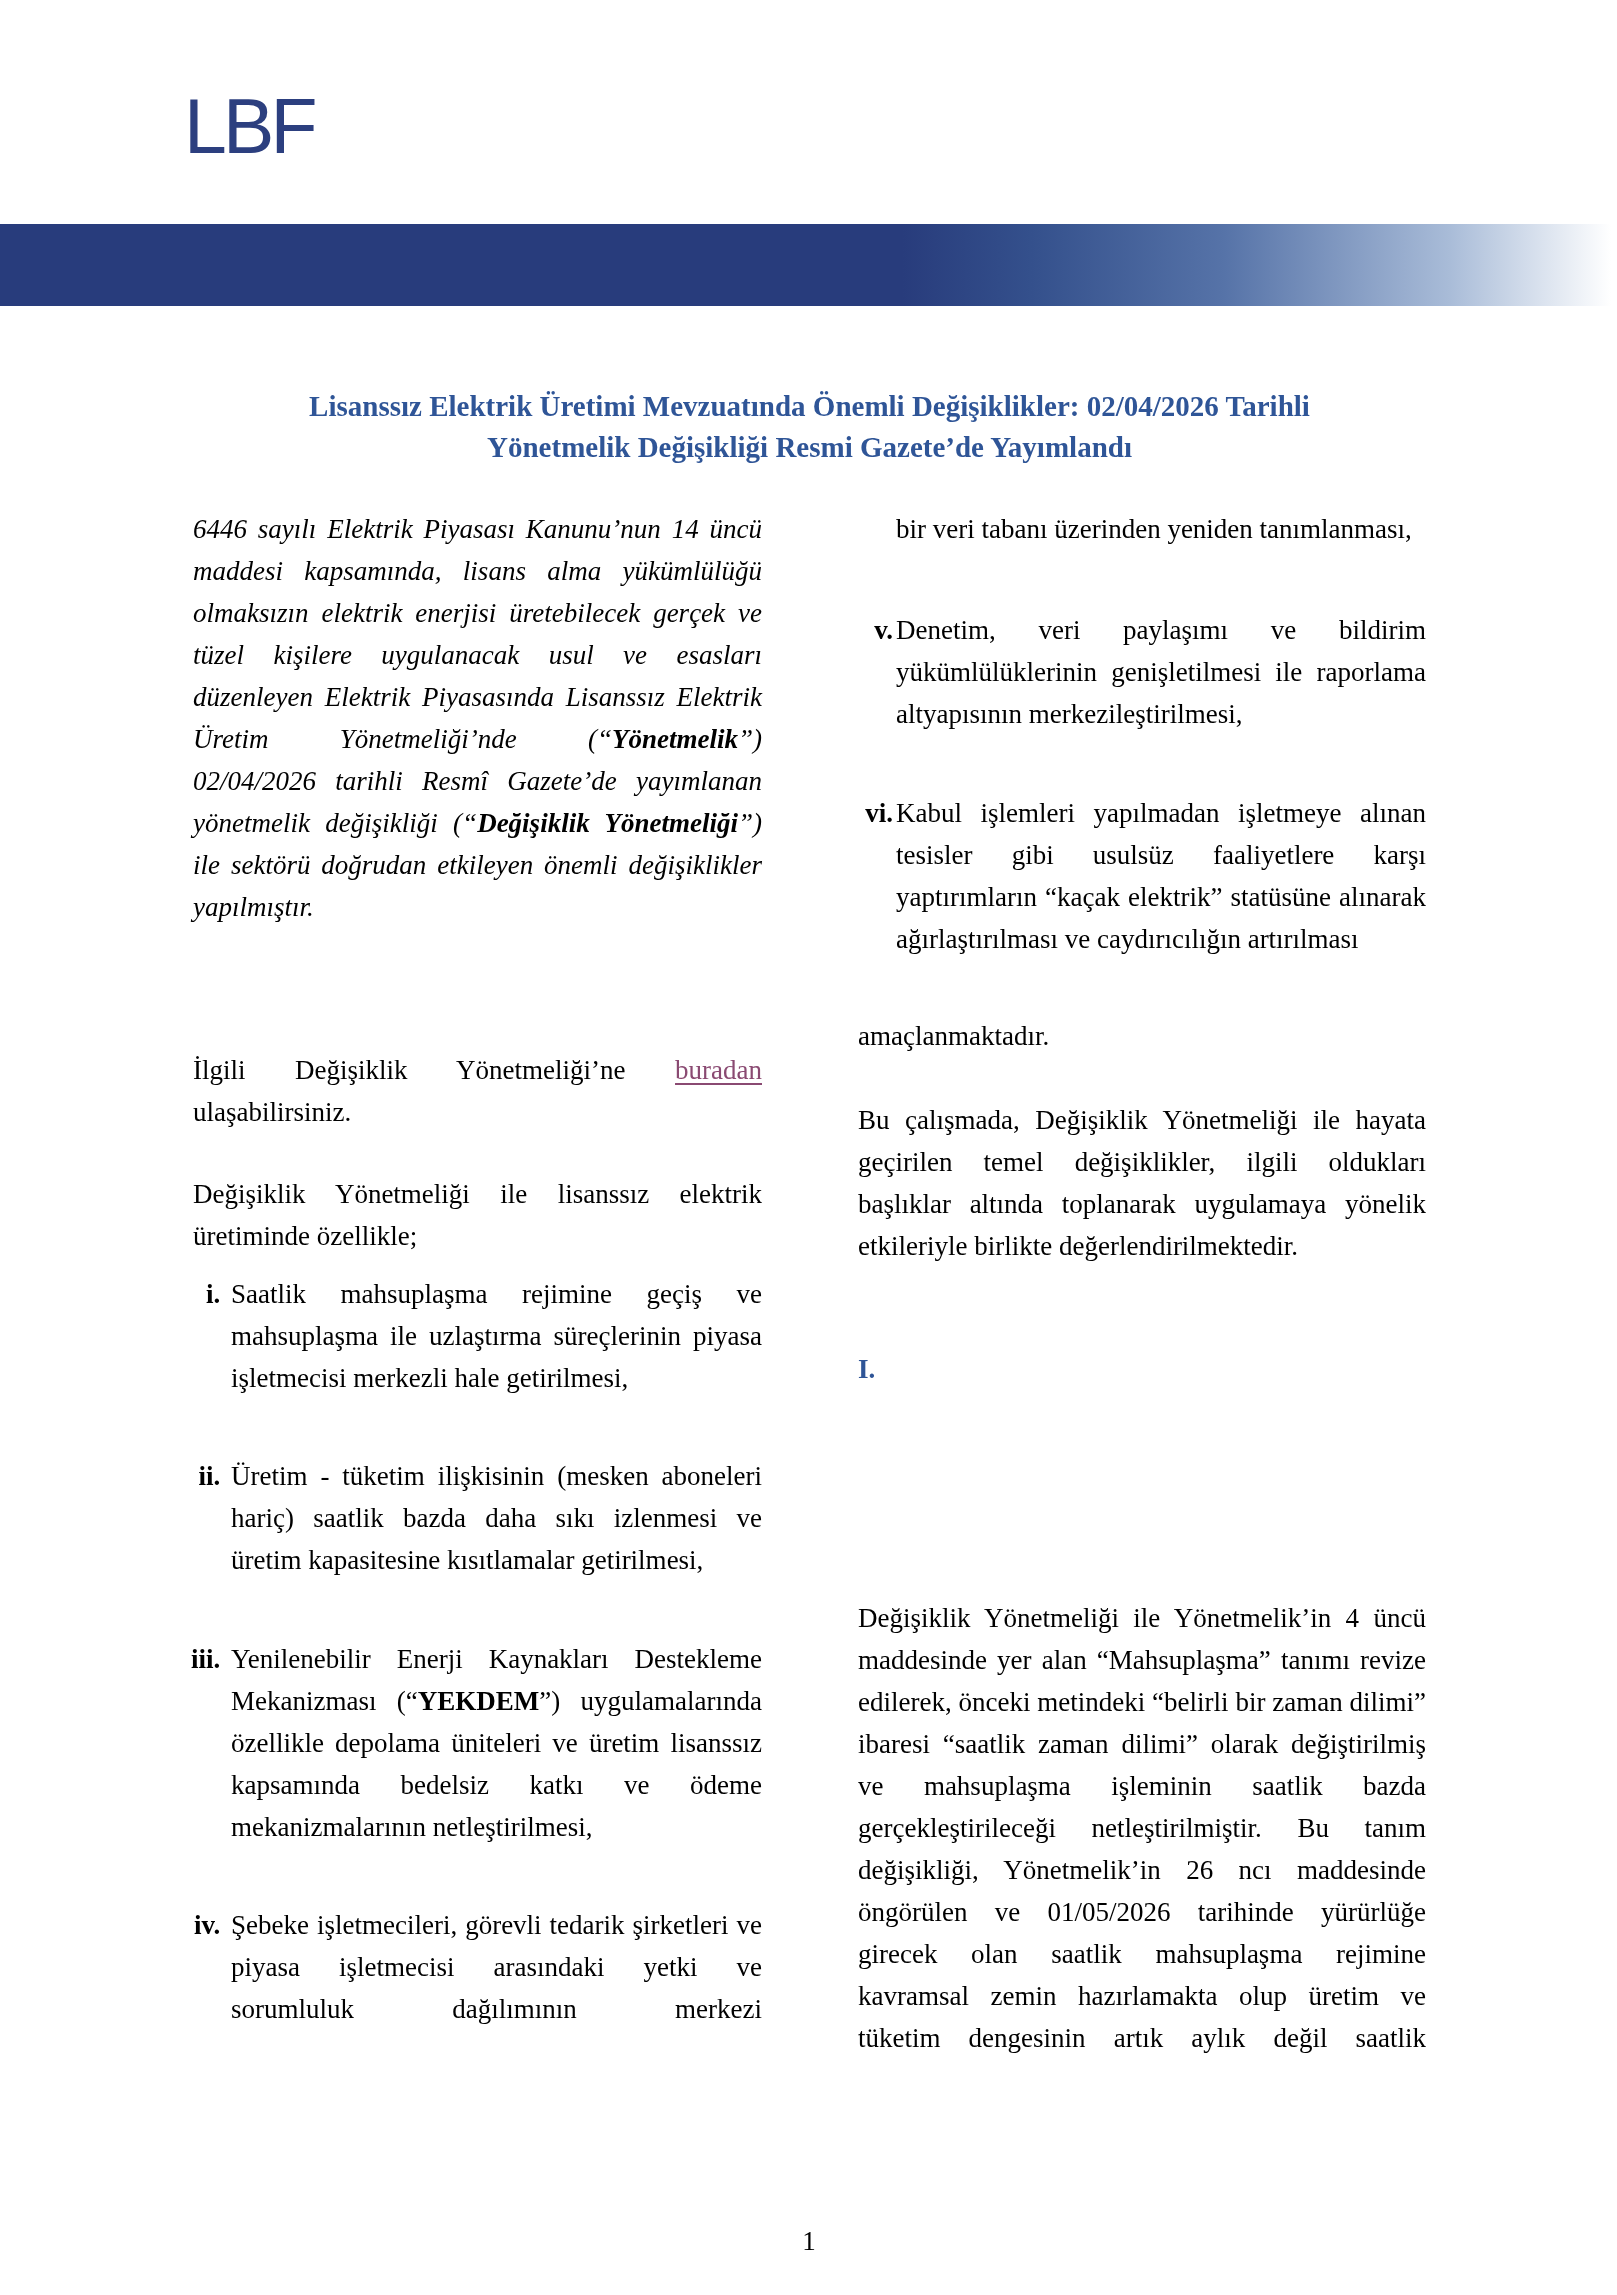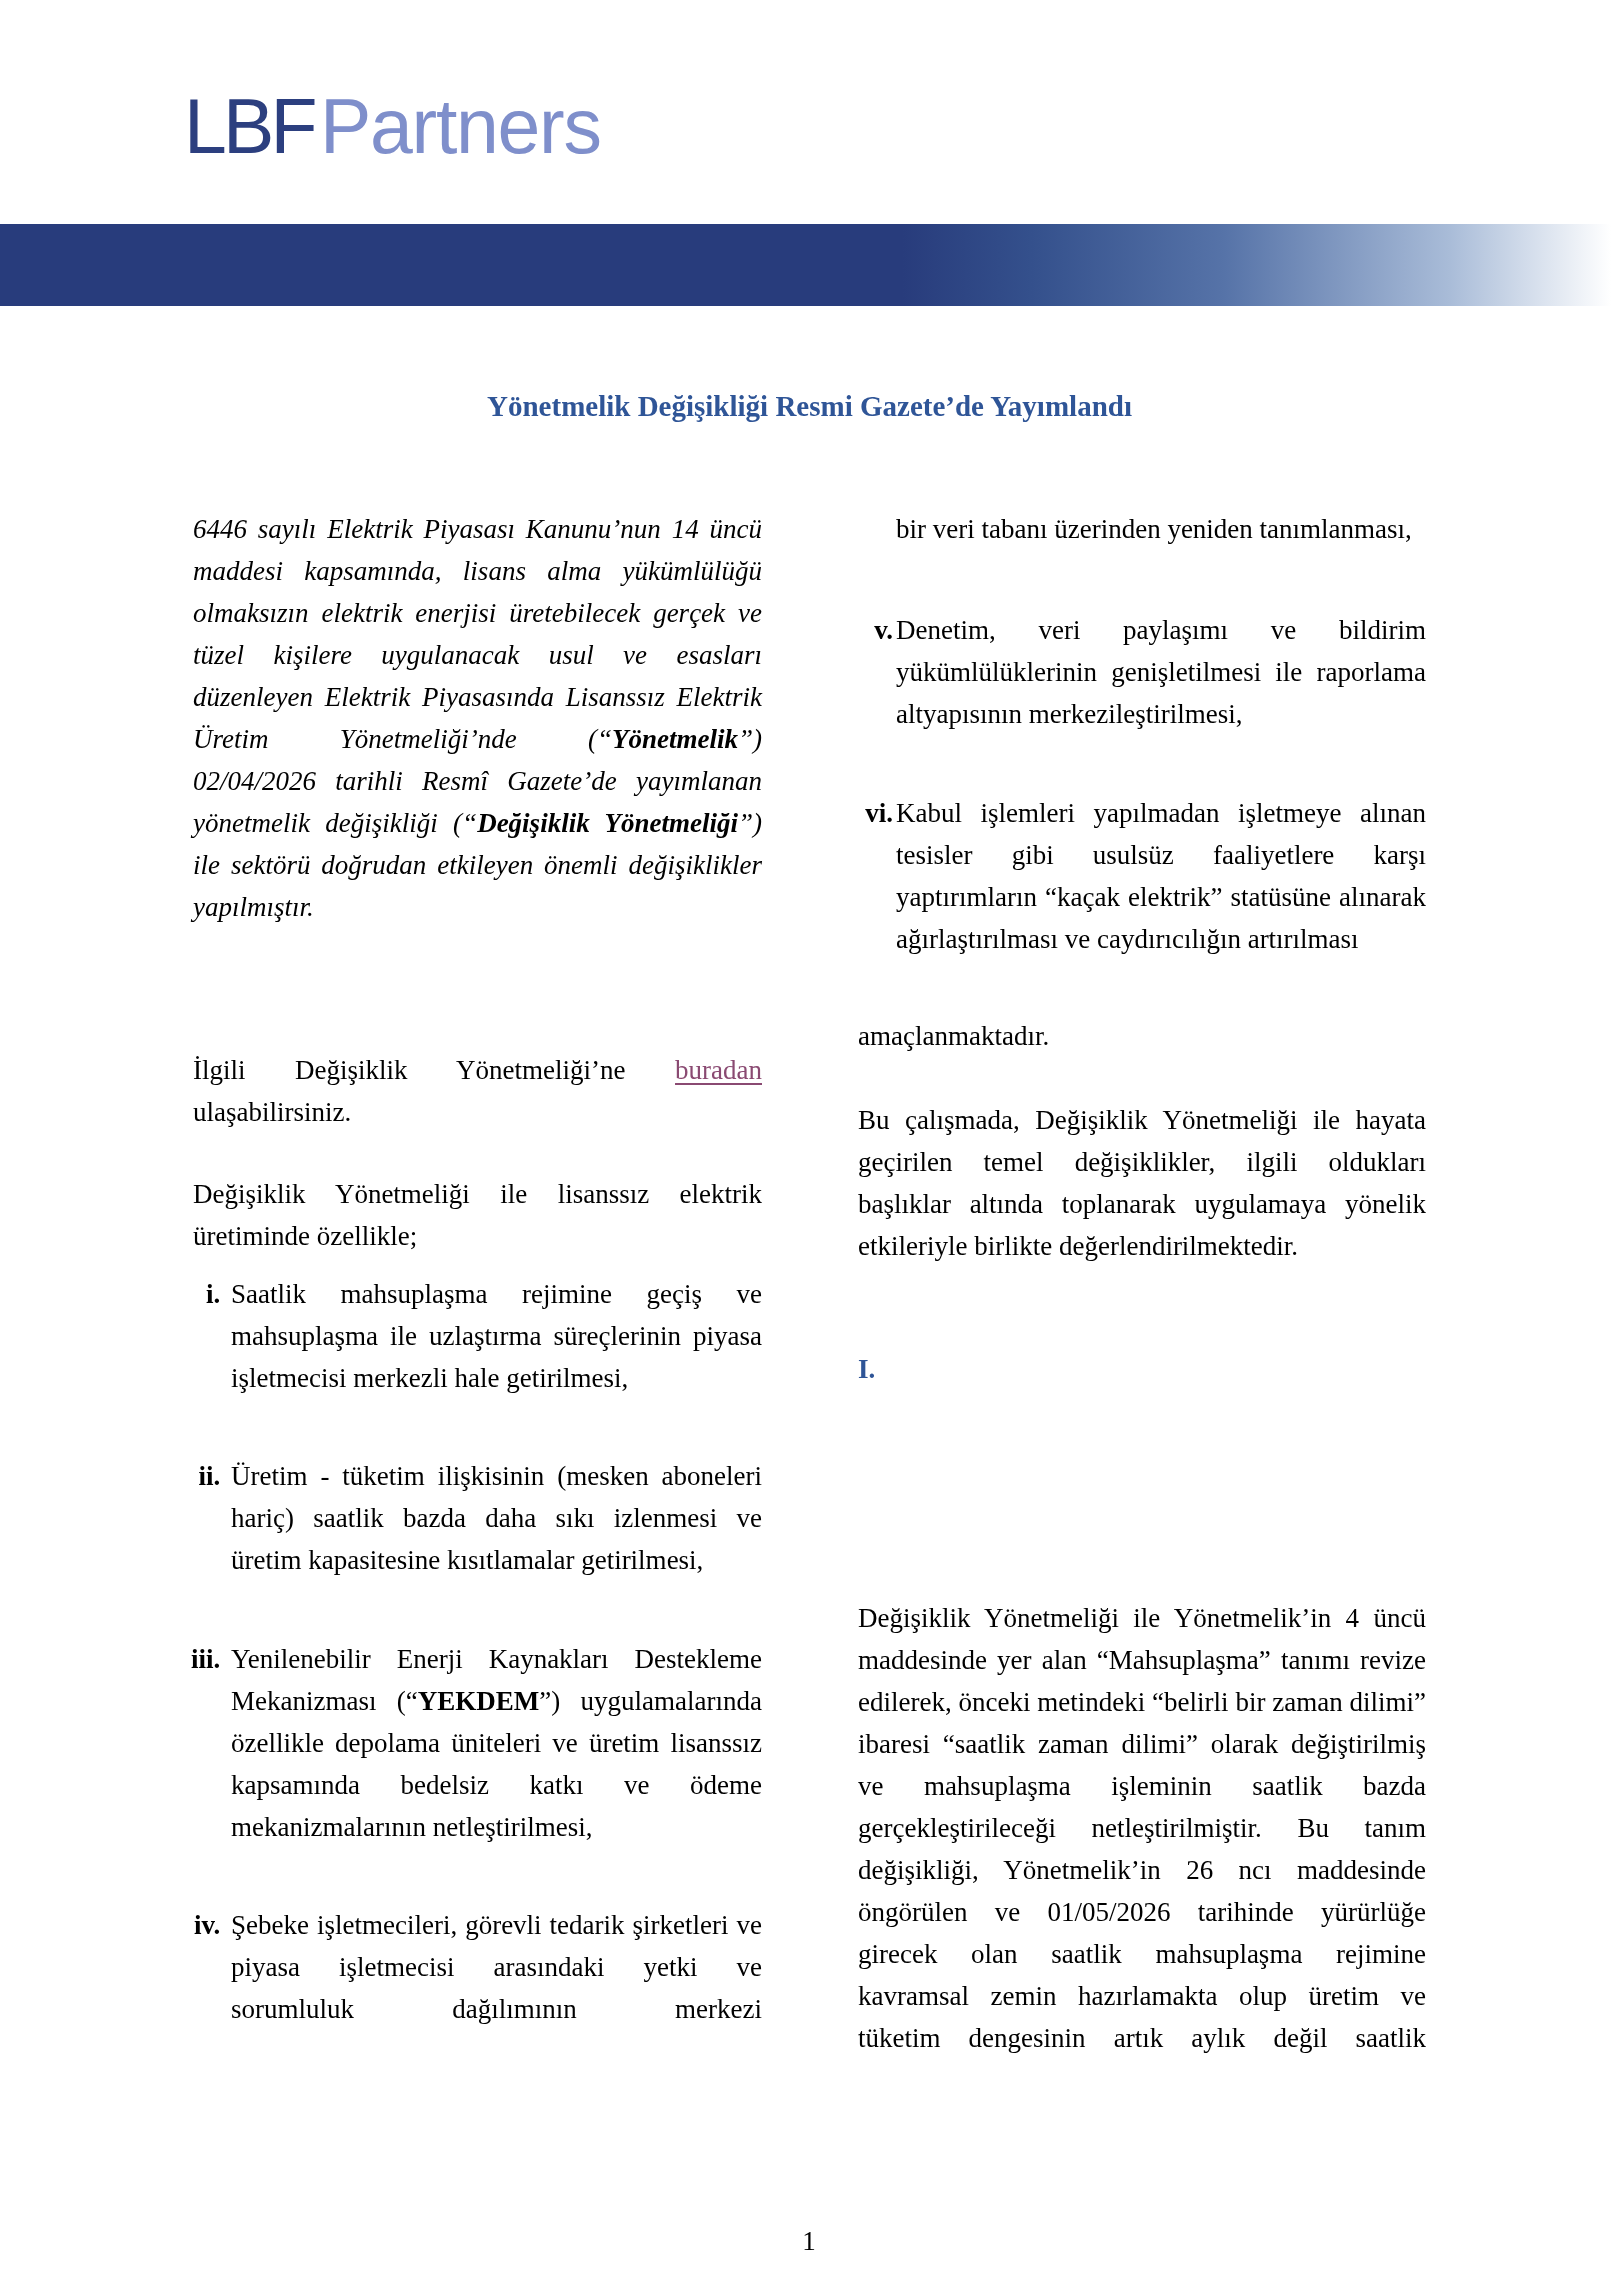--- a/index.html
+++ b/index.html
@@ -30,25 +30,25 @@
   .heading .hnum { position: absolute; left: 0; }
   .heading .htxt { margin-left: 59px; text-align: justify; }
   .pagenum { position: absolute; left: 0; width: 1618px; top: 2225px; text-align: center; font-size: 27px; line-height: 33px; }
   b { font-weight: bold; }
 </style>
 </head>
 <body>
 
 <div class="logo">
   <span class="lbf">LBF</span>
-  <span class="partners">Partners</span>
 </div>
 <div class="banner"></div>
 
 <div class="title">
+  <div>Lisanssız Elektrik Üretimi Mevzuatında Önemli Değişiklikler: 02/04/2026 Tarihli</div>
   <div>Yönetmelik Değişikliği Resmi Gazete’de Yayımlandı</div>
 </div>
 
 <div class="col left" style="top:508px;">
   <p class="p" style="top:0px;font-style:italic;">
     <span>6446 sayılı Elektrik Piyasası Kanunu’nun 14 üncü maddesi kapsamında, lisans alma yükümlülüğü olmaksızın elektrik enerjisi üretebilecek gerçek ve tüzel kişilere uygulanacak usul ve esasları düzenleyen Elektrik Piyasasında Lisanssız Elektrik Üretim Yönetmeliği’nde (“</span><b>Yönetmelik</b><span>”) 02/04/2026 tarihli Resmî Gazete’de yayımlanan yönetmelik değişikliği (“</span><b>Değişiklik Yönetmeliği</b><span>”) ile sektörü doğrudan etkileyen önemli değişiklikler yapılmıştır.</span>
   </p>
   <p class="p" style="top:541px;">
     <span>İlgili Değişiklik Yönetmeliği’ne </span><span class="link">buradan</span><span> ulaşabilirsiniz.</span>
   </p>

